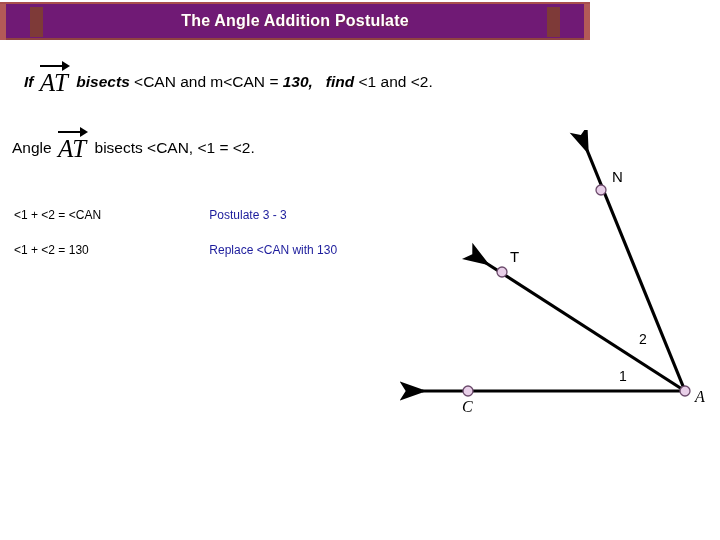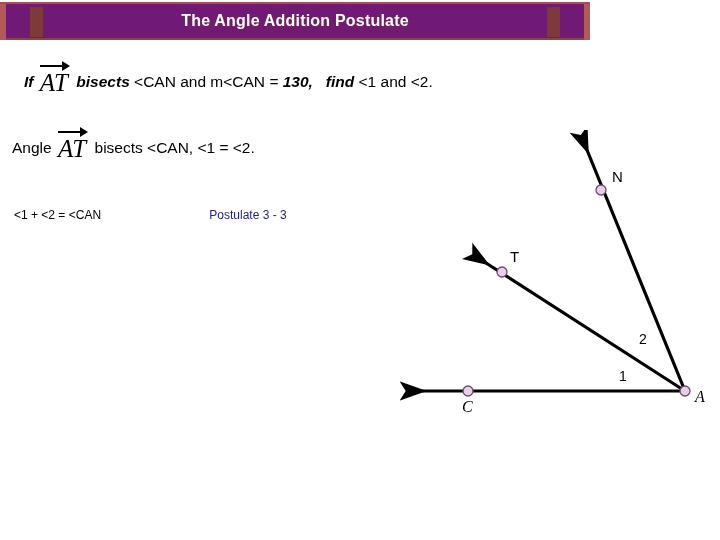--- a/index.html
+++ b/index.html
@@ -199,20 +199,24 @@
     <span>AT</span>
   </span>
   <span>bisects &lt;CAN,   &lt;1  =  &lt;2.</span>
 </div>
 
 <div class="eq-block">
   <div class="eq-row">
     <span class="eq-left">&lt;1 + &lt;2  =  &lt;CAN</span>
     <span class="eq-right">Postulate 3 - 3</span>
   </div>
+  <div class="eq-row">
+    <span class="eq-left">&lt;1 + &lt;2  =  130</span>
+    <span class="eq-right">Replace &lt;CAN with 130</span>
+  </div>
 </div>
 
 <div class="diagram">
   <svg width="320" height="300" viewBox="0 0 320 300">
     <defs>
       <marker id="ah" markerWidth="9" markerHeight="9" refX="1.5" refY="3.2" orient="auto" markerUnits="strokeWidth">
         <path d="M0,3.2 L8.5,0.2 L6.6,3.2 L8.5,6.2 Z" fill="#000"></path>
       </marker>
     </defs>
 

